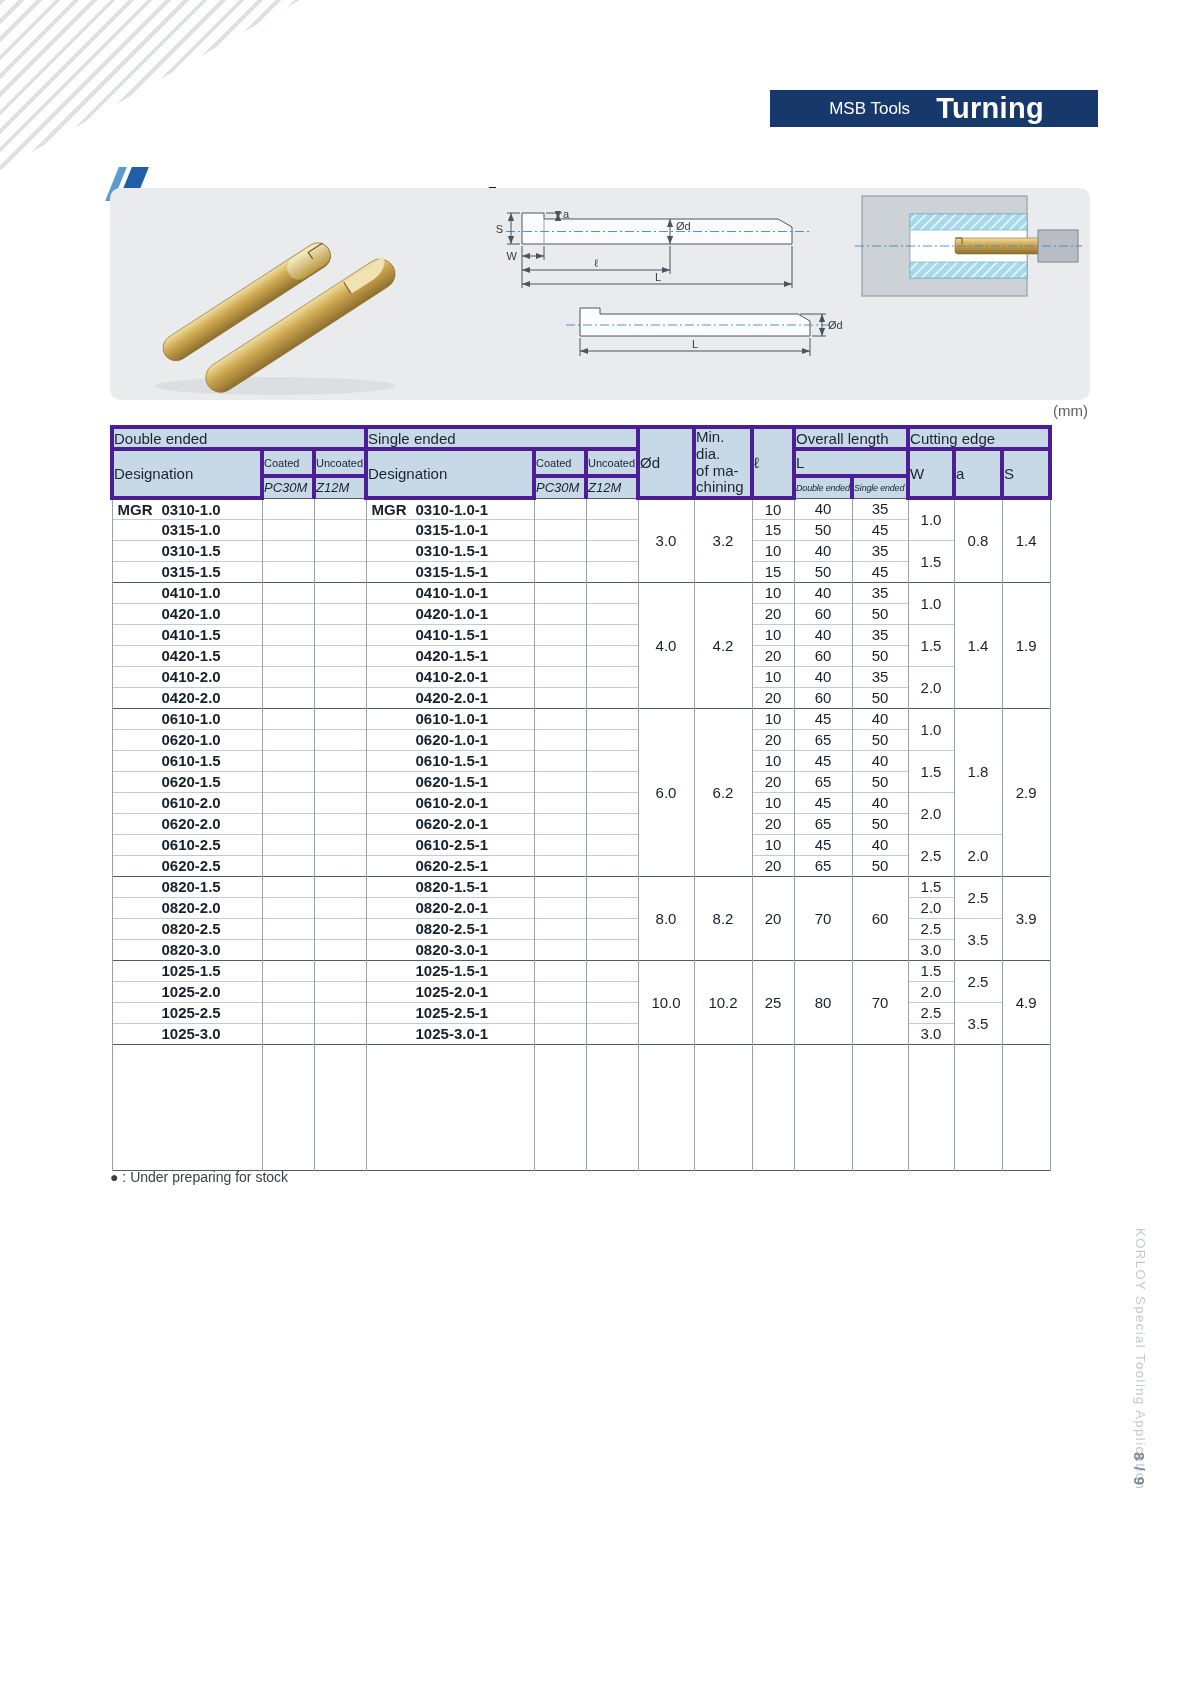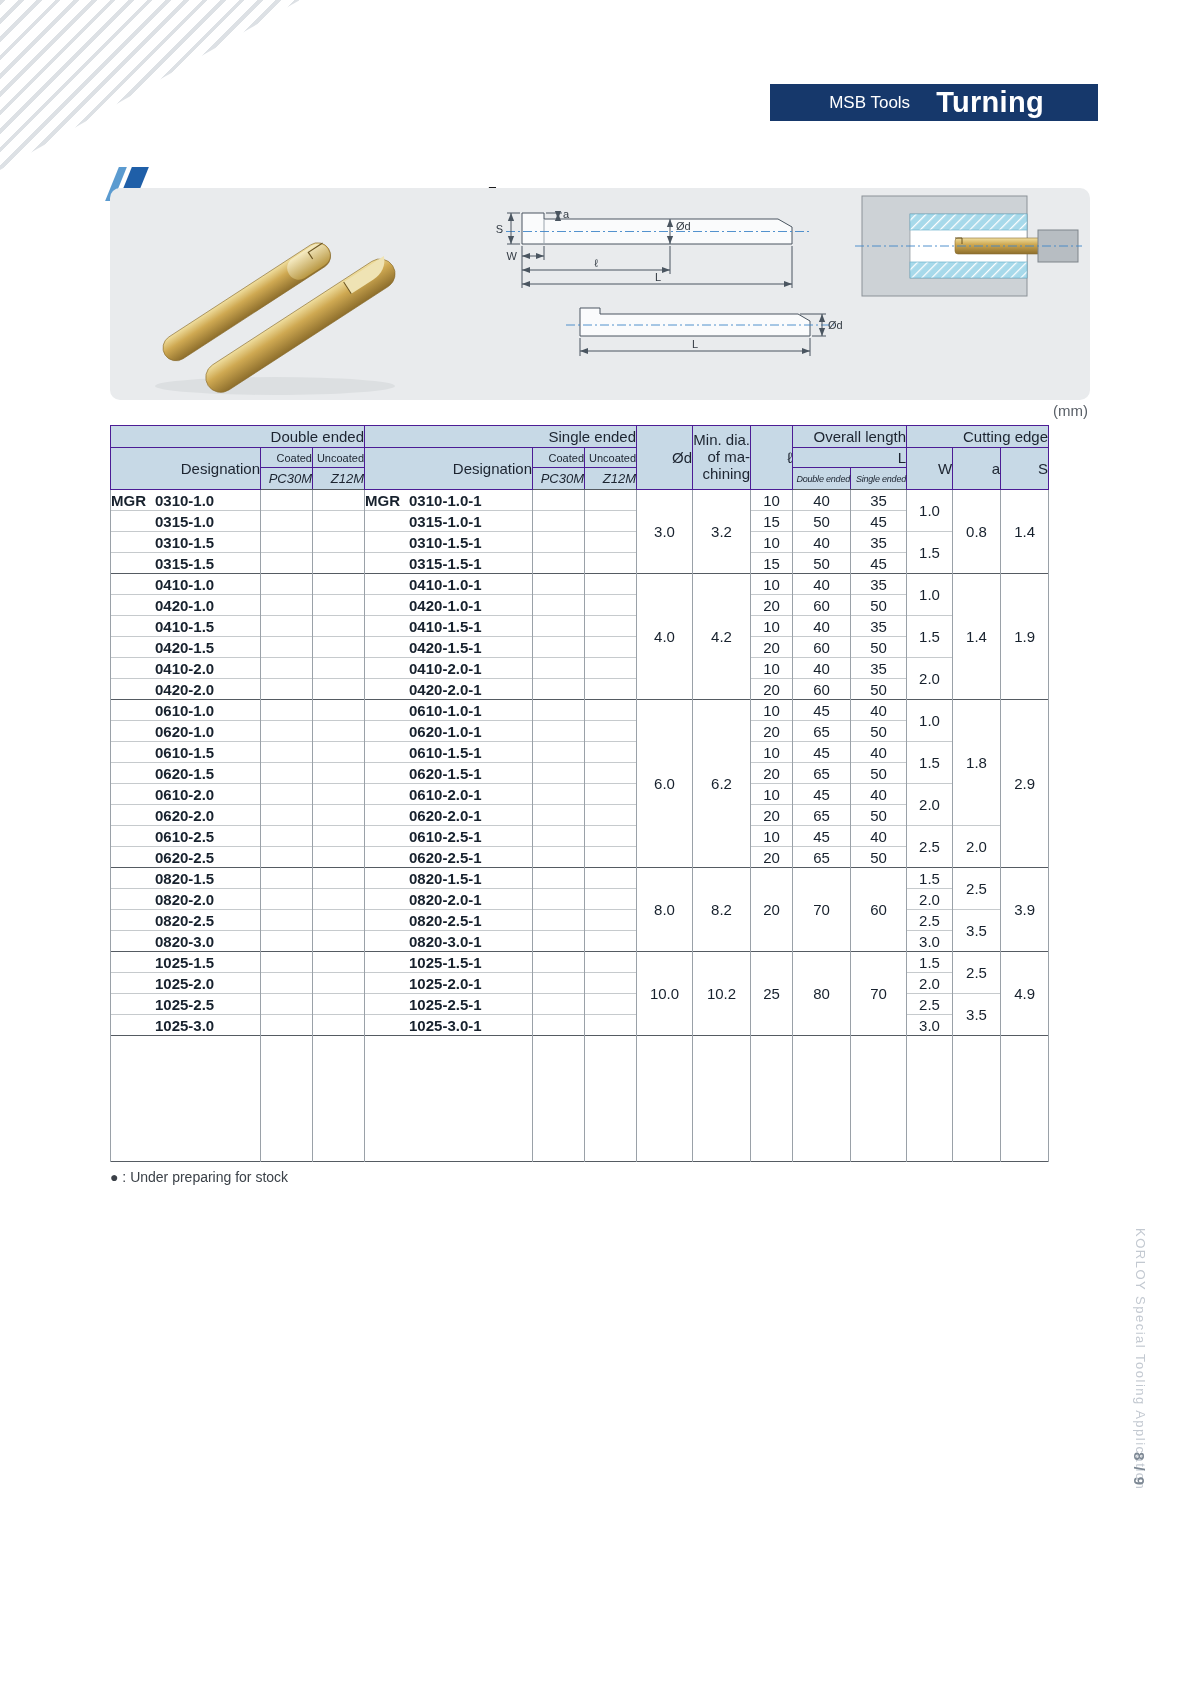--- a/index.html
+++ b/index.html
@@ -13,21 +13,21 @@
 
   
   .corner-stripes {
     position:absolute; left:0; top:0; width:300px; height:170px;
     background:repeating-linear-gradient(135deg,#dde1e5 0 4px,#ffffff 4px 13px);
     clip-path:polygon(0 0,100% 0,0 100%);
   }
 
   
   .top-bar {
-    position:absolute; left:770px; top:84px; width:328px; height:37px;
+    position:absolute; left:770px; top:90px; width:328px; height:37px;
     background:#16386b; color:#fff;
     display:flex; align-items:center; justify-content:flex-end;
     gap:26px; padding-right:54px;
   }
   .brand { font-size:17px; }
   .section { font-size:29px; font-weight:bold; letter-spacing:.3px;text-align:center; }
 
   
   .title-row { position:absolute; left:112px; top:130px; display:flex; align-items:center; gap:14px; }
   .slash-group { display:flex; gap:5px; transform:skewX(-22deg); height:34px; }
@@ -42,39 +42,39 @@
   }
   .unit-label { position:absolute; left:110px; top:402px; width:978px; text-align:right; font-size:15px; color:#5a6068; }
 
   
   .spec-table {
     position:absolute; left:110px; top:425px; width:938px;
     border-collapse:collapse; table-layout:fixed;
     border:1px solid #555b62;
   }
   .spec-table th {
-    background:#c7d9e6; border:1px solid #4c1d95;
-    font-weight:normal; color:#1c2430; text-align:right; padding:0;
+    background:#c7d9e6; border:4px solid #4c1d95;
+    font-weight:normal; color:#1c2430; text-align:left; padding:0;
   }
   .spec-table tr.h1 th { height:22px; font-size:15px; }
   .spec-table tr.h2 th { height:20px; font-size:15px; }
   .spec-table tr.h2 th.small { font-size:11px; }
   .spec-table tr.h3 th { height:22px; font-size:13px;font-style:italic; }
   .spec-table tr.h3 th.tiny { font-size:9px; white-space:nowrap; letter-spacing:-.2px; }
   .spec-table th.min-dia { font-size:13px; white-space:pre-line; line-height:1.12; }
   .spec-table thead tr.h3 th { border-bottom:1px solid #555b62; }
 
   .spec-table td {
     border-left:1px solid #9aa1a8; border-right:1px solid #9aa1a8;
     border-top:1px solid #c6cacd;
     height:21px; font-size:15px; text-align:center; color:#17212d;
     padding:0; vertical-align:middle;
   }
   .spec-table tr.group-start td { border-top:1px solid #555b62; }
-  .spec-table td.desig { text-align:left; font-weight:bold; }
+  .spec-table td.desig { text-align:left; padding-left:5px; font-weight:bold; }
   .prefix { display:inline-block; width:44px; font-weight:bold; }
   .spec-table tr.filler td { height:126px; }
 
   .footnote { position:absolute; left:110px; top:1169px; width:938px; font-size:14px; color:#3b4148; }
 
   .side-text {
     position:absolute; left:1133px; top:1228px;
     writing-mode:vertical-rl; font-size:13px; letter-spacing:1.5px; color:#c3c9d1;
   }
   .page-number {

